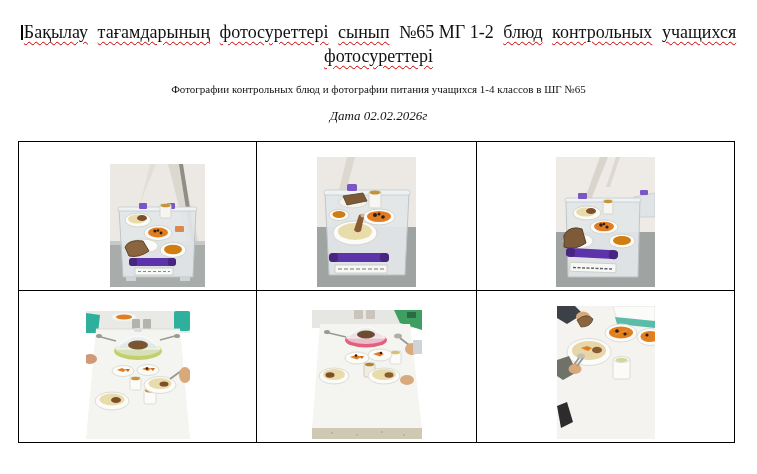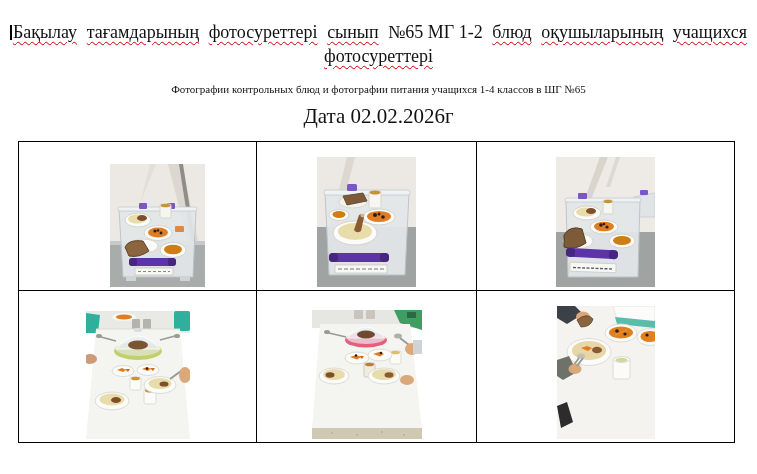--- a/index.html
+++ b/index.html
@@ -5,21 +5,21 @@
   html,body{margin:0;padding:0;}
   body{
     width:757px;height:474px;position:relative;overflow:hidden;
     background:#ffffff;
     font-family:"Liberation Serif","DejaVu Serif",serif;
     color:#111111;
   }
   .center-line{position:absolute;left:0;right:0;text-align:center;}
   .heading-kk{top:20px;font-size:18px;line-height:24px;font-weight:400;}
   .heading-ru{top:79px;font-size:11px;line-height:20px;}
-  .date-line{top:106px;font-size:21px;line-height:20px;}
+  .date-line{top:106px;font-size:13px;line-height:20px;font-style:italic;}
   .seg{white-space:nowrap;}
   .seg + .seg{margin-left:0.28em;}
   .sp{
     text-decoration-line:underline;
     text-decoration-style:wavy;
     text-decoration-color:#cc0000;
     text-decoration-thickness:1px;
     text-underline-offset:3px;
   }
   .caret{
@@ -47,21 +47,21 @@
 </head>
 <body>
 
 <div class="center-line heading-kk">
   <span class="caret"></span><span class="seg sp">Бақылау</span>
   <span class="seg sp">тағамдарының</span>
   <span class="seg sp">фотосуреттері</span>
   <span class="seg sp">сынып</span>
   <span class="seg">№65 МГ 1-2</span>
   <span class="seg sp">блюд</span>
-  <span class="seg sp">оқушыларының</span>
+  <span class="seg sp">контрольных</span>
   <span class="seg sp">учащихся</span>
   <br>
   <span class="seg sp">фотосуреттері</span>
 </div>
 
 <div class="center-line heading-ru">Фотографии контрольных блюд и фотографии питания учащихся 1-4 классов в ШГ №65</div>
 
 <div class="center-line date-line">Дата 02.02.2026г</div>
 
 <div class="photo-table">

